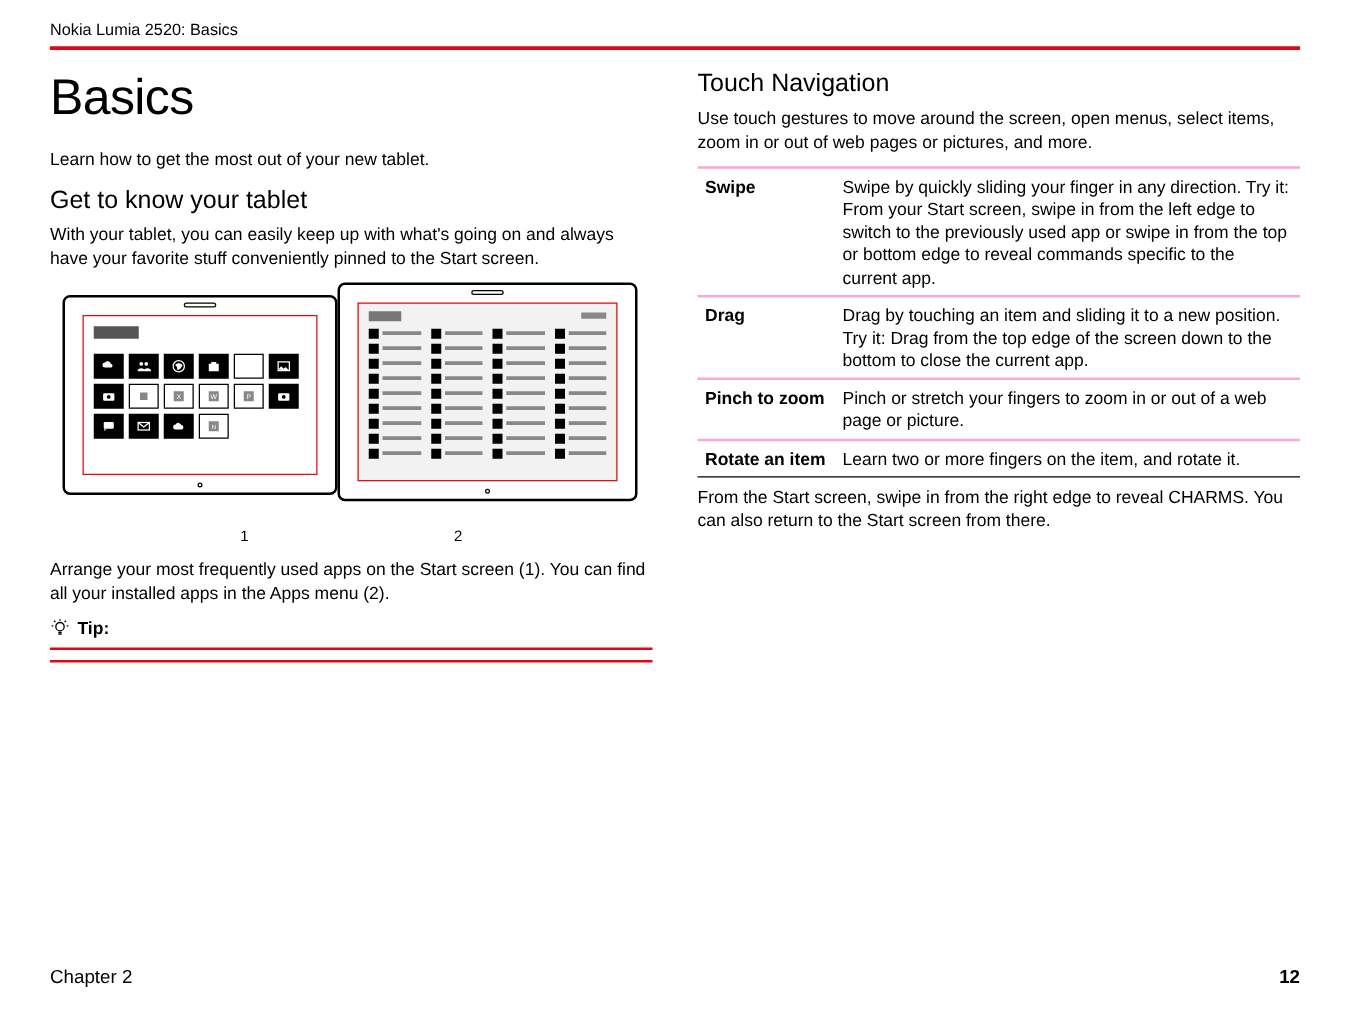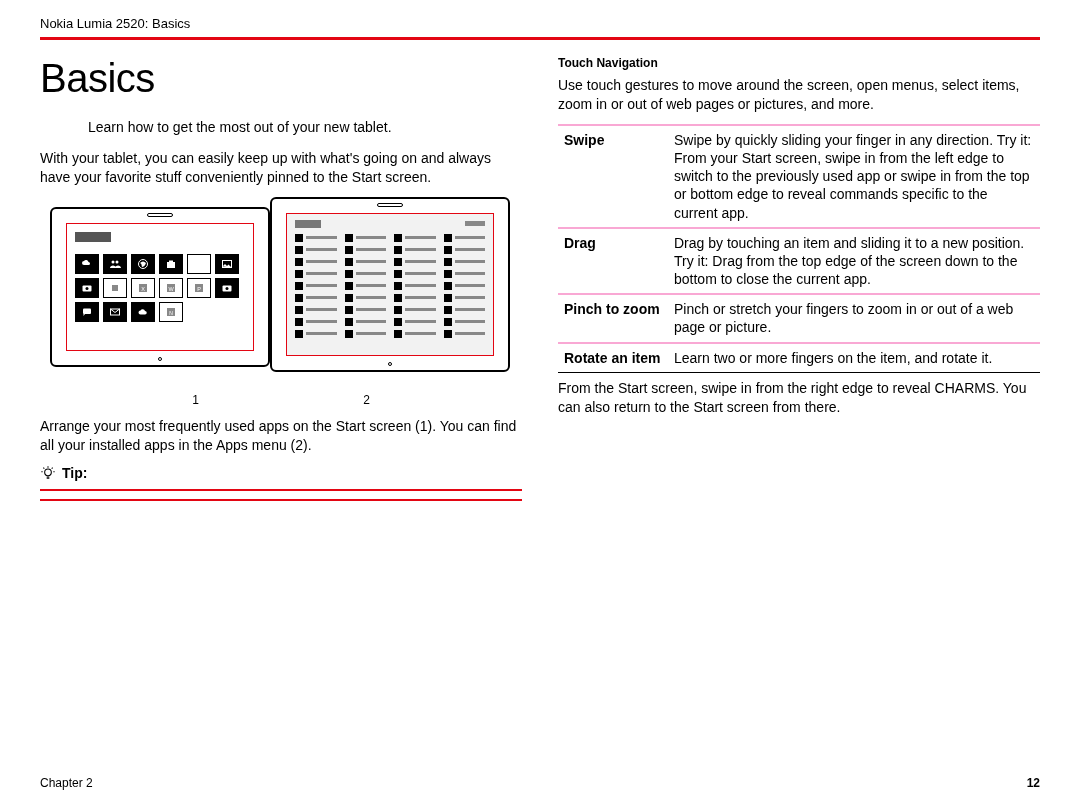--- a/index.html
+++ b/index.html
@@ -30,25 +30,24 @@
   }
   h1.page-title {
     font-size: 40px;
     font-weight: 400;
     margin-bottom: 18px;
     letter-spacing: -0.5px;
   }
   .intro {
     font-size: 14px;
     margin-bottom: 14px;
-    margin-left: 48px;
   }
   h2.section {
-    font-size: 12px;
-    font-weight: 700;
+    font-size: 20px;
+    font-weight: 400;
     margin-bottom: 6px;
   }
   p.body {
     font-size: 14px;
     line-height: 1.35;
     margin-bottom: 10px;
   }
   .figure-wrap {
     position: relative;
     width: 100%;
@@ -87,36 +86,37 @@
   .appsmall { position:absolute; right:8px; top:7px; width:20px; height:5px; background:#888;}
   .fig-labels { display:flex; justify-content:space-around; font-size:12px; margin: -4px 0 10px 0;}
   .fig-labels span:first-child { margin-left: 70px;}
   .fig-labels span:last-child { margin-right: 70px;}
   .tip-rule { border:none; border-top:2px solid #e30613; margin:8px 0;}
   .tip-head { display:flex; align-items:flex-start; gap:6px; font-weight:700; font-size:14px; margin-top:10px;}
   .tip-body { font-size:15px; padding:6px 0; }
   .gesture-table { width:100%; border-collapse:collapse; font-size:14px; }
   .gesture-table td { border-top:2px solid #f9a8d4; border-bottom:1px solid #000; padding:5px 6px; vertical-align:top; line-height:1.3;}
   .gesture-table td.term { font-weight:700; white-space:nowrap; width:110px;}
-  .footer { position:absolute; left:40px; right:40px; bottom:20px; display:flex; justify-content:space-between; font-size:12px;}
+  .footer { position:absolute; left:40px; right:40px; bottom:20px; display:flex; justify-content:space-between; font-size:15px;}
   .footer .pnum { font-weight:700;margin-left:33px;}
   .lightbulb { width:16px; height:16px; }
 </style>
 </head>
 <body>
 
 <div class="running-header">Nokia Lumia 2520: Basics</div>
 <hr class="red-rule">
 
 <div class="columns">
 
   <div class="col">
     <h1 class="page-title">Basics</h1>
     <p class="intro">Learn how to get the most out of your new tablet.</p>
 
+    <h2 class="section">Get to know your tablet</h2>
     <p class="body">With your tablet, you can easily keep up with what's going on and always have your favorite stuff conveniently pinned to the Start screen.</p>
 
     <div class="figure-wrap">
 
       <div class="tablet tablet1">
         <div class="btn"></div>
           <div class="cam"></div>
         <div class="screen">
           <div class="label-block"></div>
           <div class="tiles">

